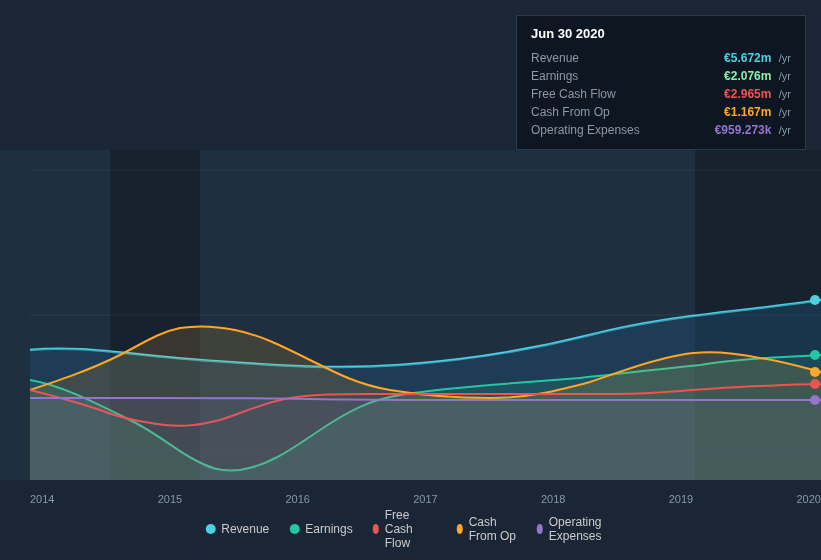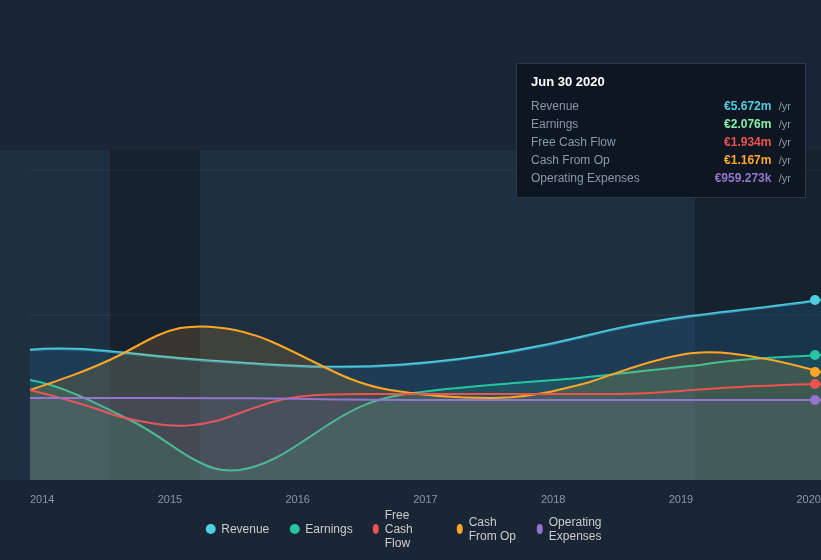--- a/index.html
+++ b/index.html
@@ -16,21 +16,20 @@
     
     .tooltip-box {
       position: absolute;
       top: 15px;
       right: 15px;
       background: #0d1621;
       border: 1px solid #2a3a4a;
       padding: 10px 14px;
       min-width: 290px;
       z-index: 10;
-      margin-top: 48px;
     }
     .tooltip-date {
       color: #fff;
       font-size: 13px;
       font-weight: bold;
       margin-bottom: 8px;
     }
     .tooltip-row {
       display: flex;
       justify-content: space-between;
@@ -129,21 +128,21 @@
     <span>
       <span class="tooltip-value earnings">€2.076m</span>
       <span class="tooltip-unit">/yr</span>
     </span>
   </div>
 
 
   <div class="tooltip-row">
     <span class="tooltip-label">Free Cash Flow</span>
     <span>
-      <span class="tooltip-value fcf">€1.934m</span>
+      <span class="tooltip-value fcf">€2.965m</span>
       <span class="tooltip-unit">/yr</span>
     </span>
   </div>
 
   <div class="tooltip-row">
     <span class="tooltip-label">Cash From Op</span>
     <span>
       <span class="tooltip-value cashfromop">€1.167m</span>
       <span class="tooltip-unit">/yr</span>
     </span>

